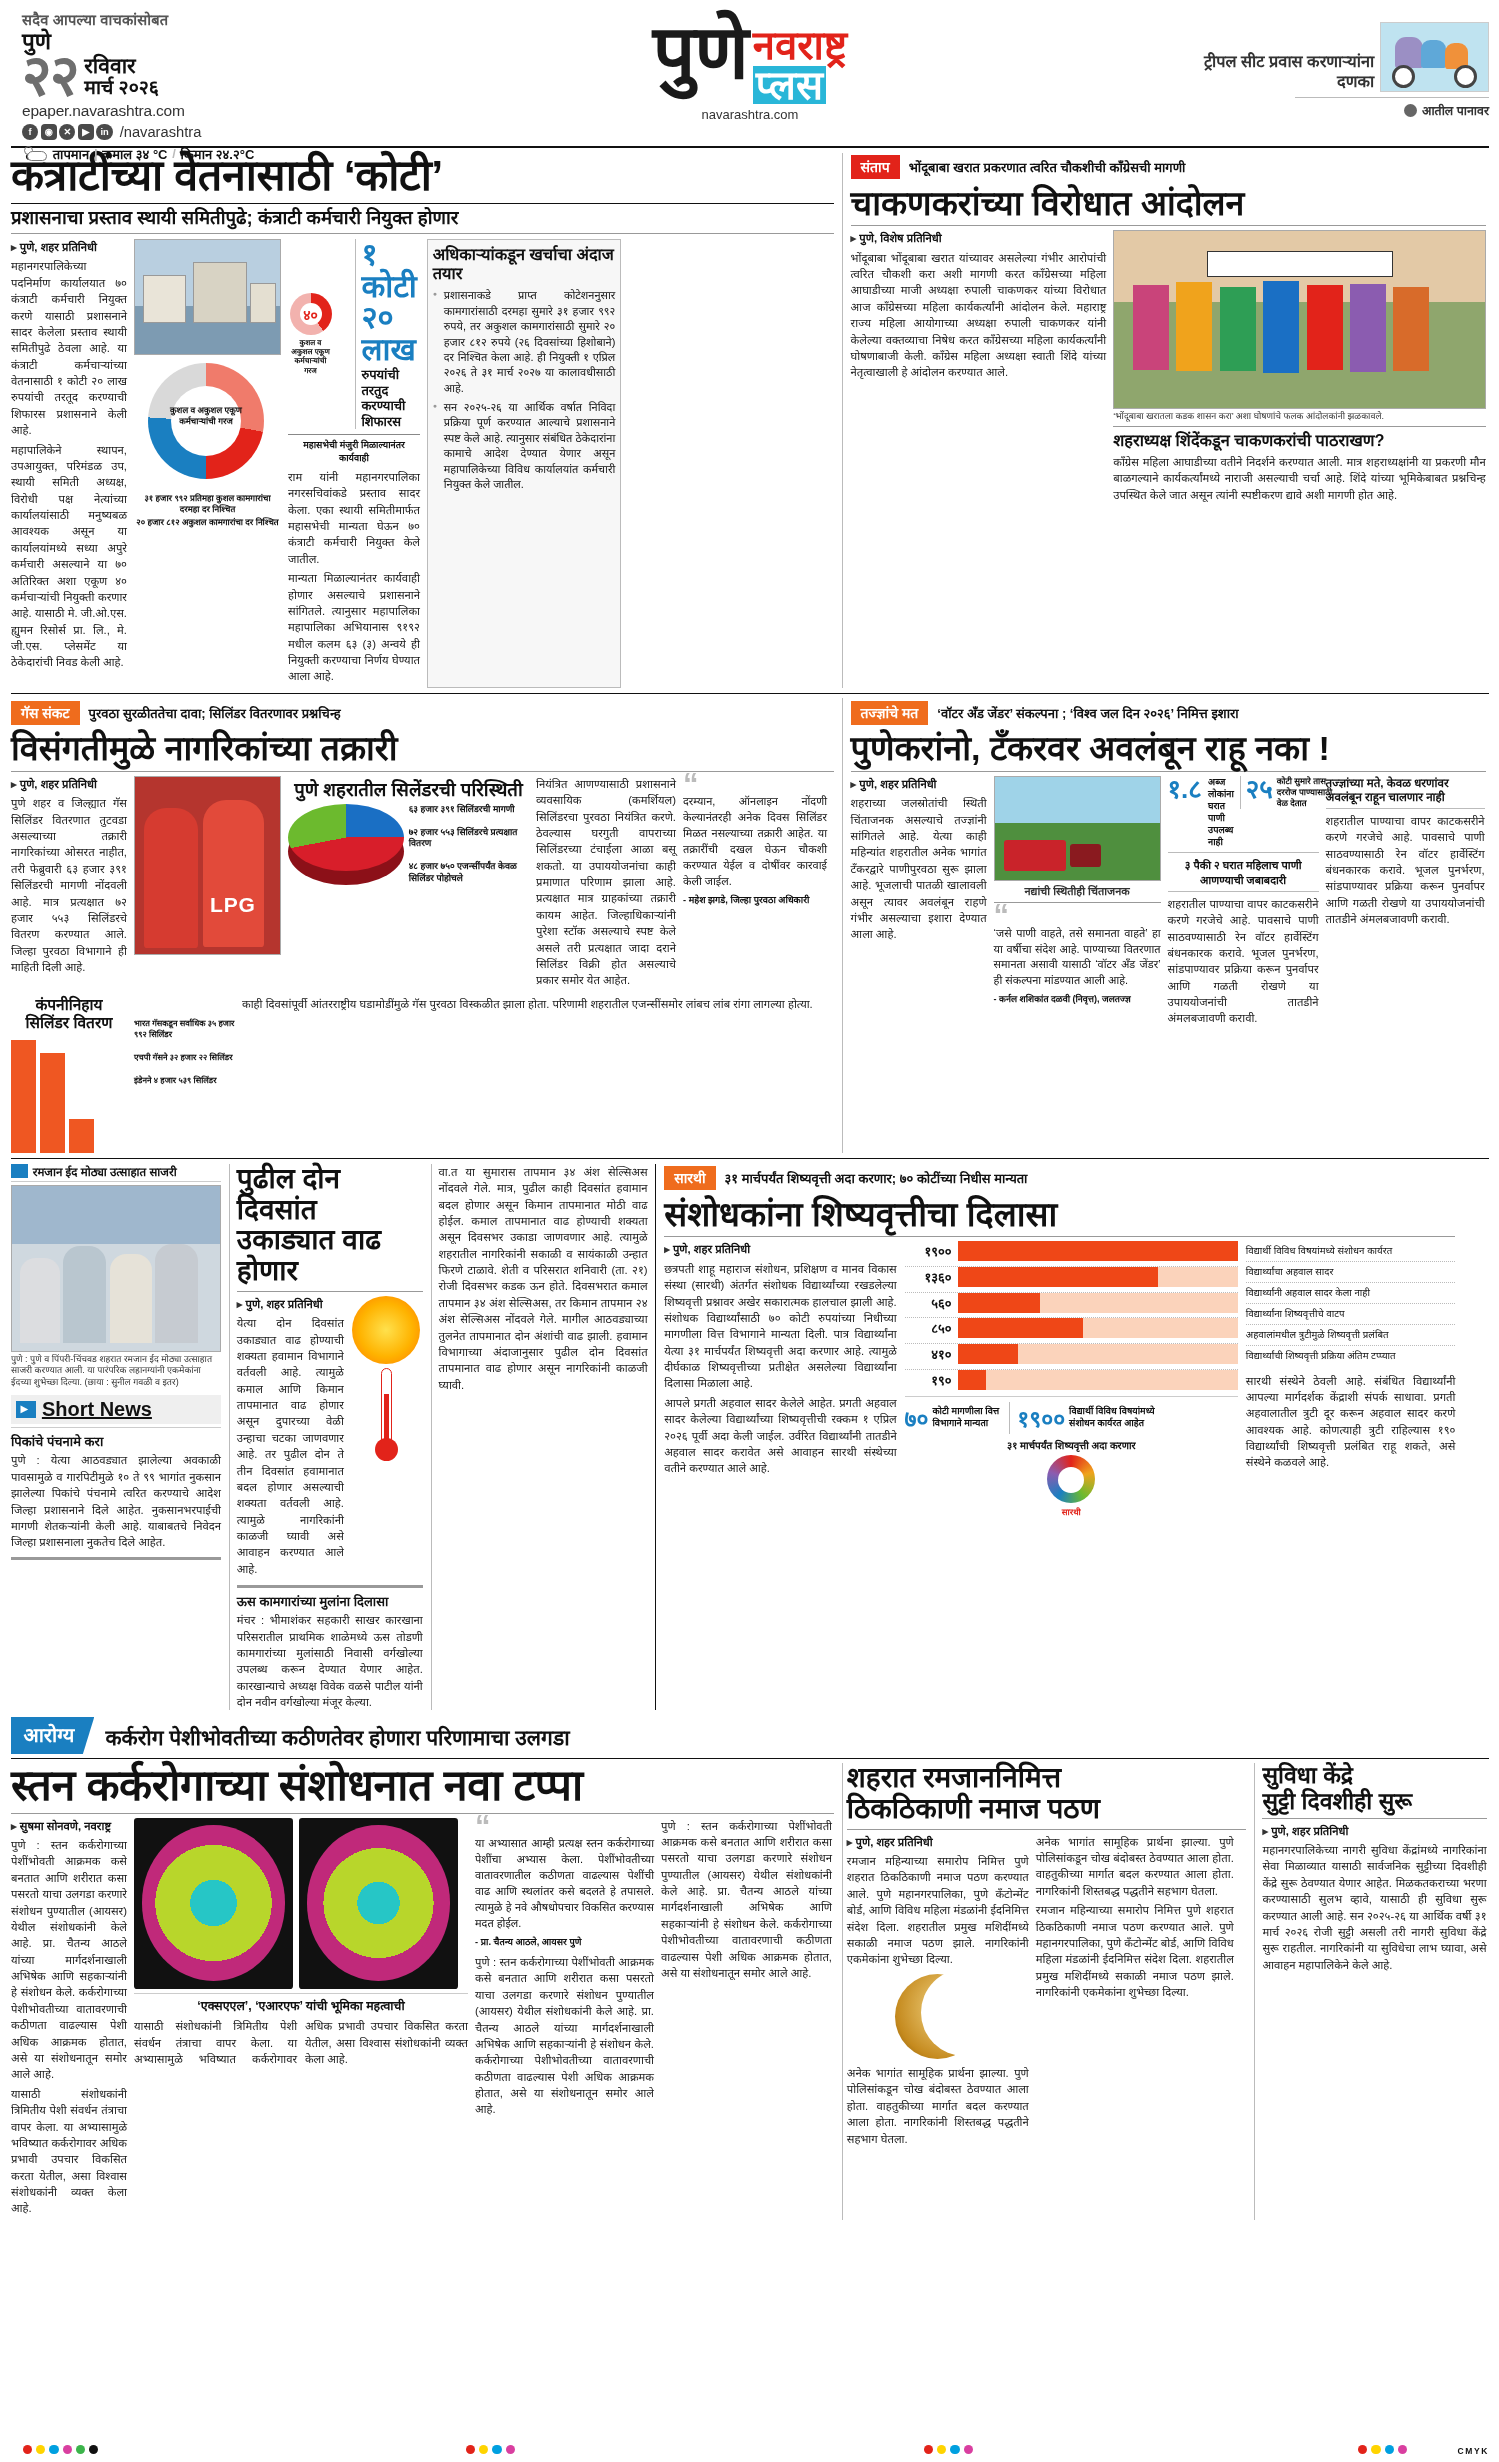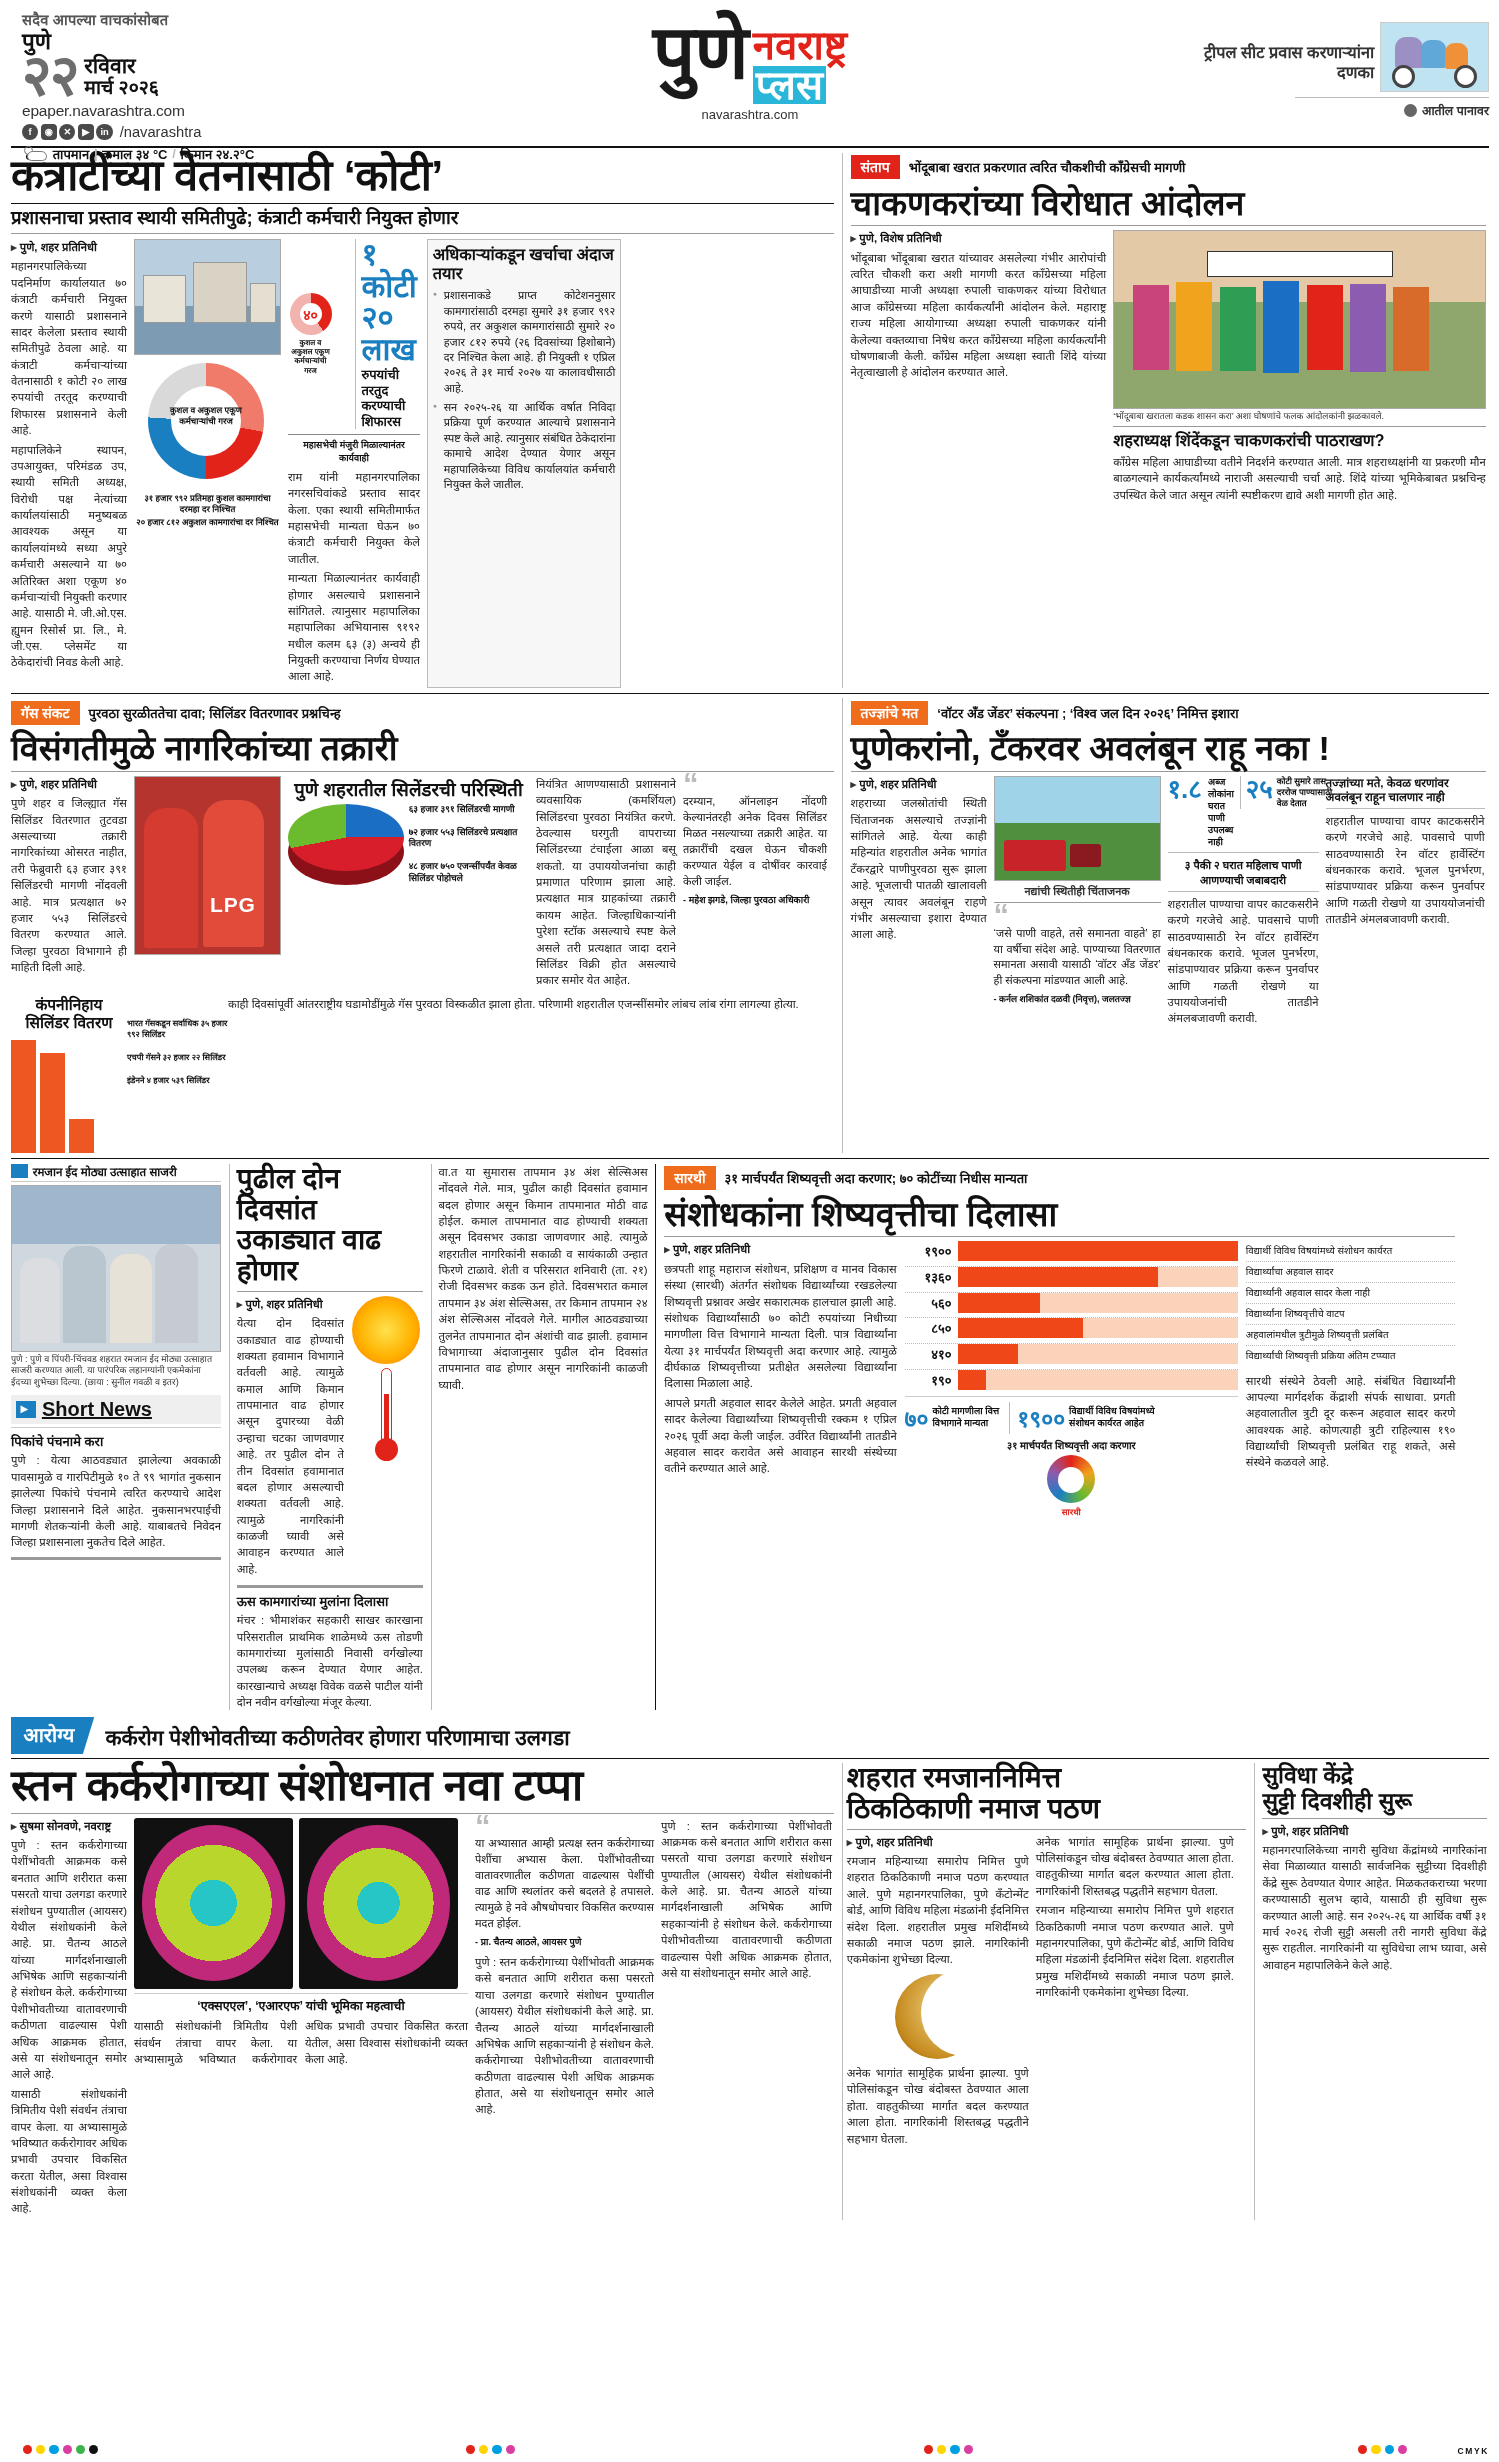--- a/index.html
+++ b/index.html
@@ -38,21 +38,21 @@
   .mh-center { flex:1; text-align:center; position:relative; padding-top:7.8px;}
   .logo-wrap { display:inline-flex; align-items:flex-start; gap:4.7px; }
   .logo-pune { font-size:75px; font-weight:bold; color:#1a1a1a; line-height:.95; letter-spacing:-0.8px;}
   .logo-nav { text-align:left; padding-top:9.3px;}
   .logo-nav1 { font-size:40px; font-weight:bold; color:#e2231a; line-height:.95; }
   .logo-nav2 { font-size:40px; font-weight:bold; color:#e2231a; line-height:.95;
                background:#29b6d8; color:#fff; padding:0 3.1px; display:inline-block; margin-top:1.6px;}
   .mh-url { font-size:13px; color:#333; margin-top:3.1px; }
 
   .mh-right { width:326px; display:flex; flex-direction:column; align-items:flex-end; padding-top:12.4px;}
-  .mh-right-top { display:flex; align-items:center; gap:6.2px;}
+  .mh-right-top { display:flex; align-items:flex-end; gap:6.2px;}
   .cartoon-txt { text-align:right; font-size:16.3px; font-weight:bold; color:#333; line-height:1.25; padding-top:11px;}
   .cartoon-box { width:109px; height:70px; border:0.8px solid #ccc; background:#bfe3f0; position:relative; overflow:hidden;}
   .ct-p1 { position:absolute; left:14px; top:14px; width:28px; height:31px; background:#9b8fc4; border-radius:11px 11px 3.1px 3.1px;}
   .ct-p2 { position:absolute; left:40px; top:17px; width:25px; height:28px; background:#5fa8d8; border-radius:9.3px 9.3px 3.1px 3.1px;}
   .ct-p3 { position:absolute; left:64px; top:20px; width:23px; height:26px; background:#f0913a; border-radius:9.3px 9.3px 3.1px 3.1px;}
   .ct-wheel { position:absolute; bottom:3.1px; width:23px; height:23px; border:3.1px solid #444; border-radius:50%; background:#fff;}
   .ct-w1 { left:11px; } .ct-w2 { right:11px; }
   .mh-credit { display:flex; align-items:center; gap:4.7px; margin-top:5.4px; border-top:1.6px solid #bbb; padding-top:3.9px; width:194px; justify-content:flex-end;}
   .cr-circle { width:13px; height:13px; border-radius:50%; background:#666; }
   .mh-credit span { font-size:12.4px; font-weight:bold; color:#333;}
@@ -359,21 +359,21 @@
           <p>नियंत्रित आणण्यासाठी प्रशासनाने व्यवसायिक (कमर्शियल) सिलिंडरचा पुरवठा नियंत्रित करणे. ठेवल्यास घरगुती वापराच्या सिलिंडरच्या टंचाईला आळा बसू शकतो. या उपाययोजनांचा काही प्रमाणात परिणाम झाला आहे. प्रत्यक्षात मात्र ग्राहकांच्या तक्रारी कायम आहेत. जिल्हाधिकाऱ्यांनी पुरेशा स्टॉक असल्याचे स्पष्ट केले असले तरी प्रत्यक्षात जादा दराने सिलिंडर विक्री होत असल्याचे प्रकार समोर येत आहेत.</p>
         </div>
 
         <div style="width:144px">
           <span class="qmark">“</span>
           <div class="pullquote">दरम्यान, ऑनलाइन नोंदणी केल्यानंतरही अनेक दिवस सिलिंडर मिळत नसल्याच्या तक्रारी आहेत. या तक्रारींची दखल घेऊन चौकशी करण्यात येईल व दोषींवर कारवाई केली जाईल.</div>
           <div style="font-size:9.3px;font-weight:bold;margin-top:3.1px">- महेश झगडे, जिल्हा पुरवठा अधिकारी</div>
         </div>
       </div>
 
-      <div style="display:flex;margin-top:4.7px">
+      <div style="display:flex;gap:7px;margin-top:4.7px">
         <div style="width:116px">
           <div style="font-size:15.5px;font-weight:bold;line-height:1.12;text-align:center">
             <span>कंपनीनिहाय</span><br>
             <span>सिलिंडर वितरण</span>
           </div>
           <div class="bars" style="margin-top:6.2px">
             <div class="bar" style="height:113px"></div>
             <div class="bar" style="height:100px"></div>
             <div class="bar" style="height:34px"></div>
           </div>

